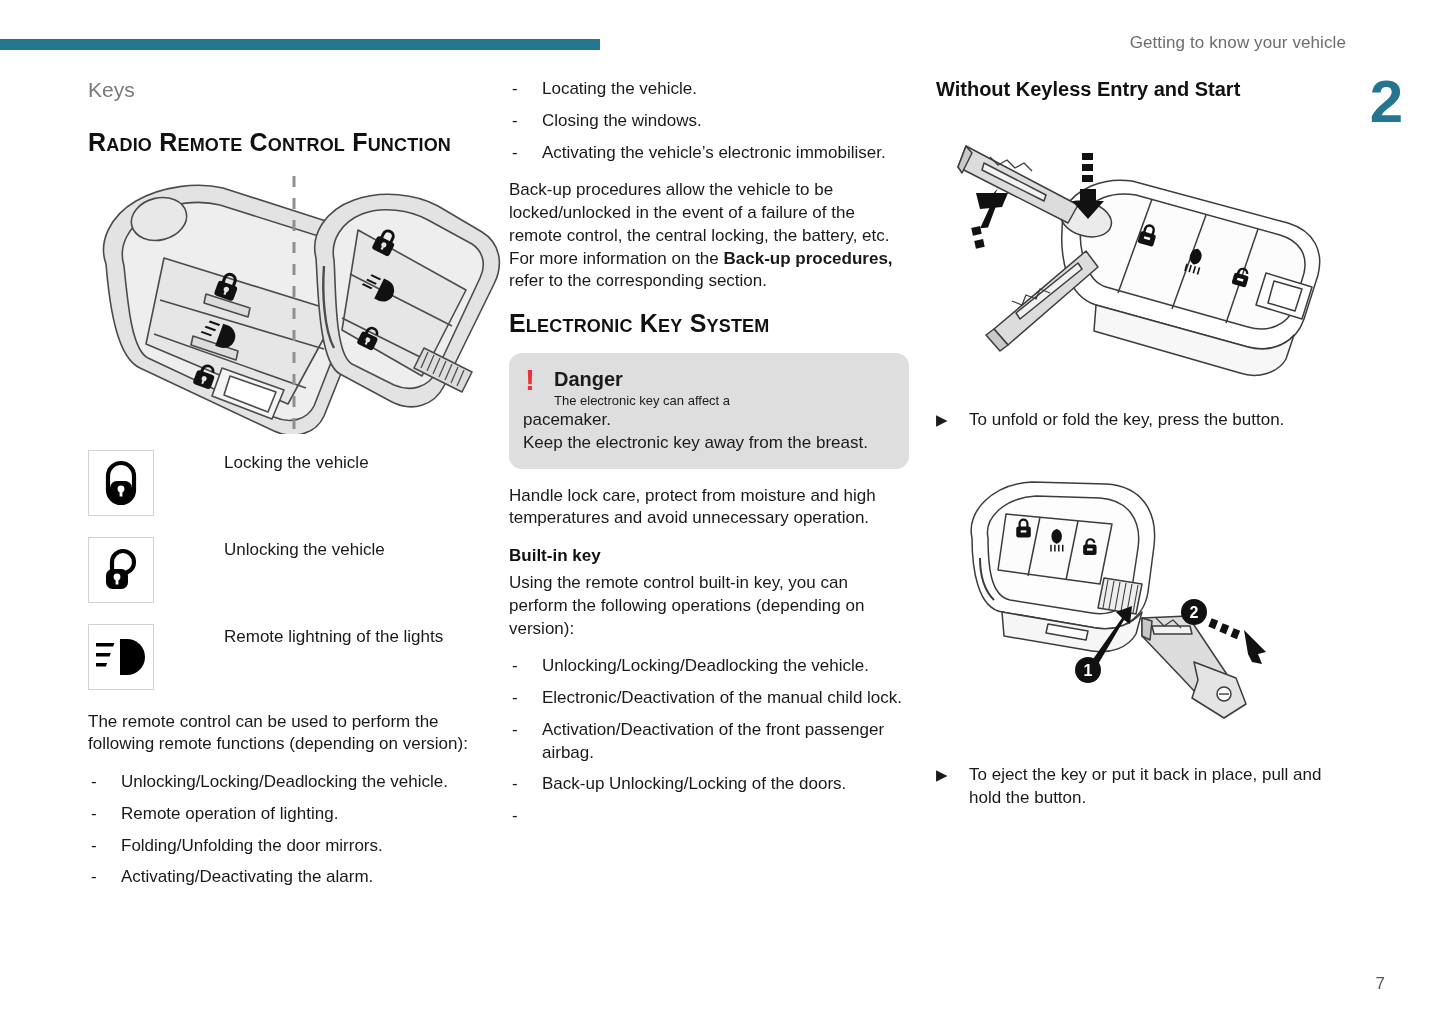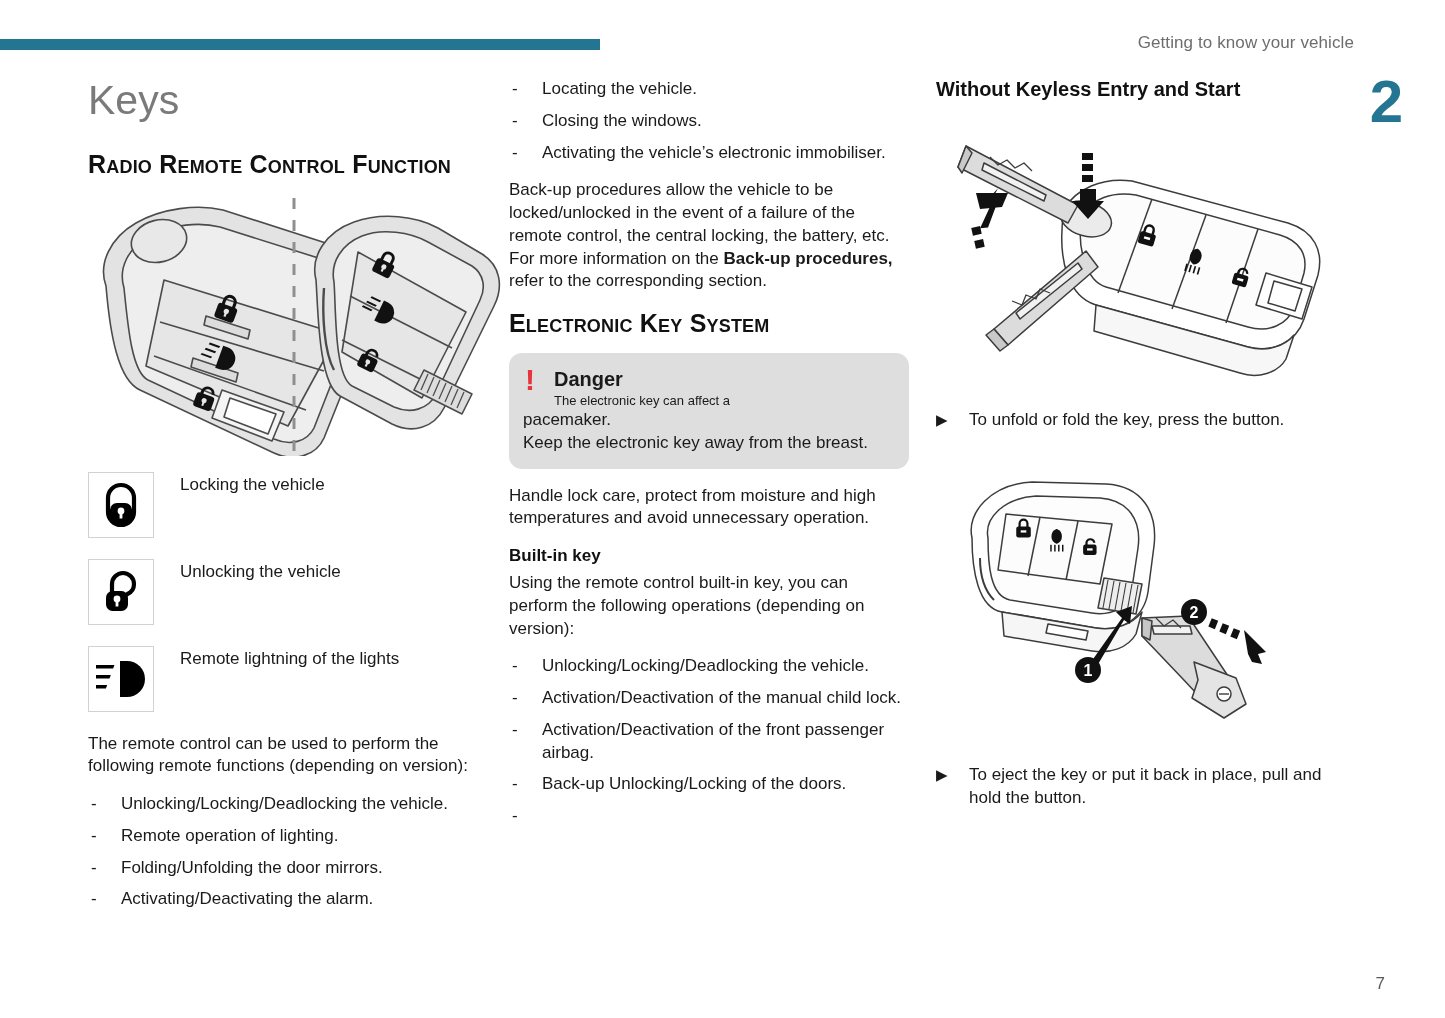--- a/index.html
+++ b/index.html
@@ -20,21 +20,21 @@
   .header-bar {
     position: absolute;
     left: 0;
     top: 39px;
     width: 600px;
     height: 11px;
     background: #237591;
   }
   .running-head {
     position: absolute;
-    right: 91px;
+    right: 99px;
     top: 33px;
     font-size: 17px;
     color: #6d6d6d;
     letter-spacing: .1px;
     white-space: nowrap;
   }
   .chapter-number {
     position: absolute;
     right: 42px;
     top: 72px;
@@ -55,21 +55,21 @@
   .col {
     position: absolute;
     top: 78px;
   }
   .col-left  { left: 88px;  width: 420px; }
   .col-mid   { left: 509px; width: 400px; }
   .col-right { left: 936px; width: 400px; }
 
   
   .doc-title {
-    font-size: 41px;
+    font-size: 21px;
     color: #7a7a7a;
     font-weight: normal;
     margin: 0 0 26px 0;
     line-height: 1.1;
   }
   .h-smallcaps {
     font-size: 25px;
     font-weight: bold;
     color: #111;
     margin: 0 0 14px 0;
@@ -158,20 +158,21 @@
     line-height: 1.34;
   }
 
   
   .legend { margin-top: 16px; }
   .legend-row {
     display: flex;
     align-items: flex-start;
     margin-bottom: 21px;
     height: 66px;
+    gap: 44px;
   }
   .legend-box {
     width: 64px;
     height: 64px;
     border: 1px solid #d2d2d2;
     flex: 0 0 64px;
     display: flex;
     align-items: center;
     justify-content: center;
   }
@@ -369,21 +370,21 @@
   </div>
 
   <p class="body">Handle lock care, protect from moisture and high temperatures and avoid unnecessary operation.</p>
 
   <div class="h-sub">Built-in key</div>
 
   <p class="body">Using the remote control built-in key, you can perform the following operations (depending on version):</p>
 
   <ul class="dashlist">
     <li><span class="dash">-</span><span>Unlocking/Locking/Deadlocking the vehicle.</span></li>
-    <li><span class="dash">-</span><span>Activation/Deactivation of the manual child lock.</span></li>
+    <li><span class="dash">-</span><span>Electronic/Deactivation of the manual child lock.</span></li>
     <li><span class="dash">-</span><span>Activation/Deactivation of the front passenger airbag.</span></li>
     <li><span class="dash">-</span><span>Back-up Unlocking/Locking of the doors.</span></li>
     <li><span class="dash">-</span></li>
   </ul>
 </div>
 
 <div class="col col-right">
 
   <div class="h-sub" style="margin-top:0;font-size:20px;">Without Keyless Entry and Start</div>
 

